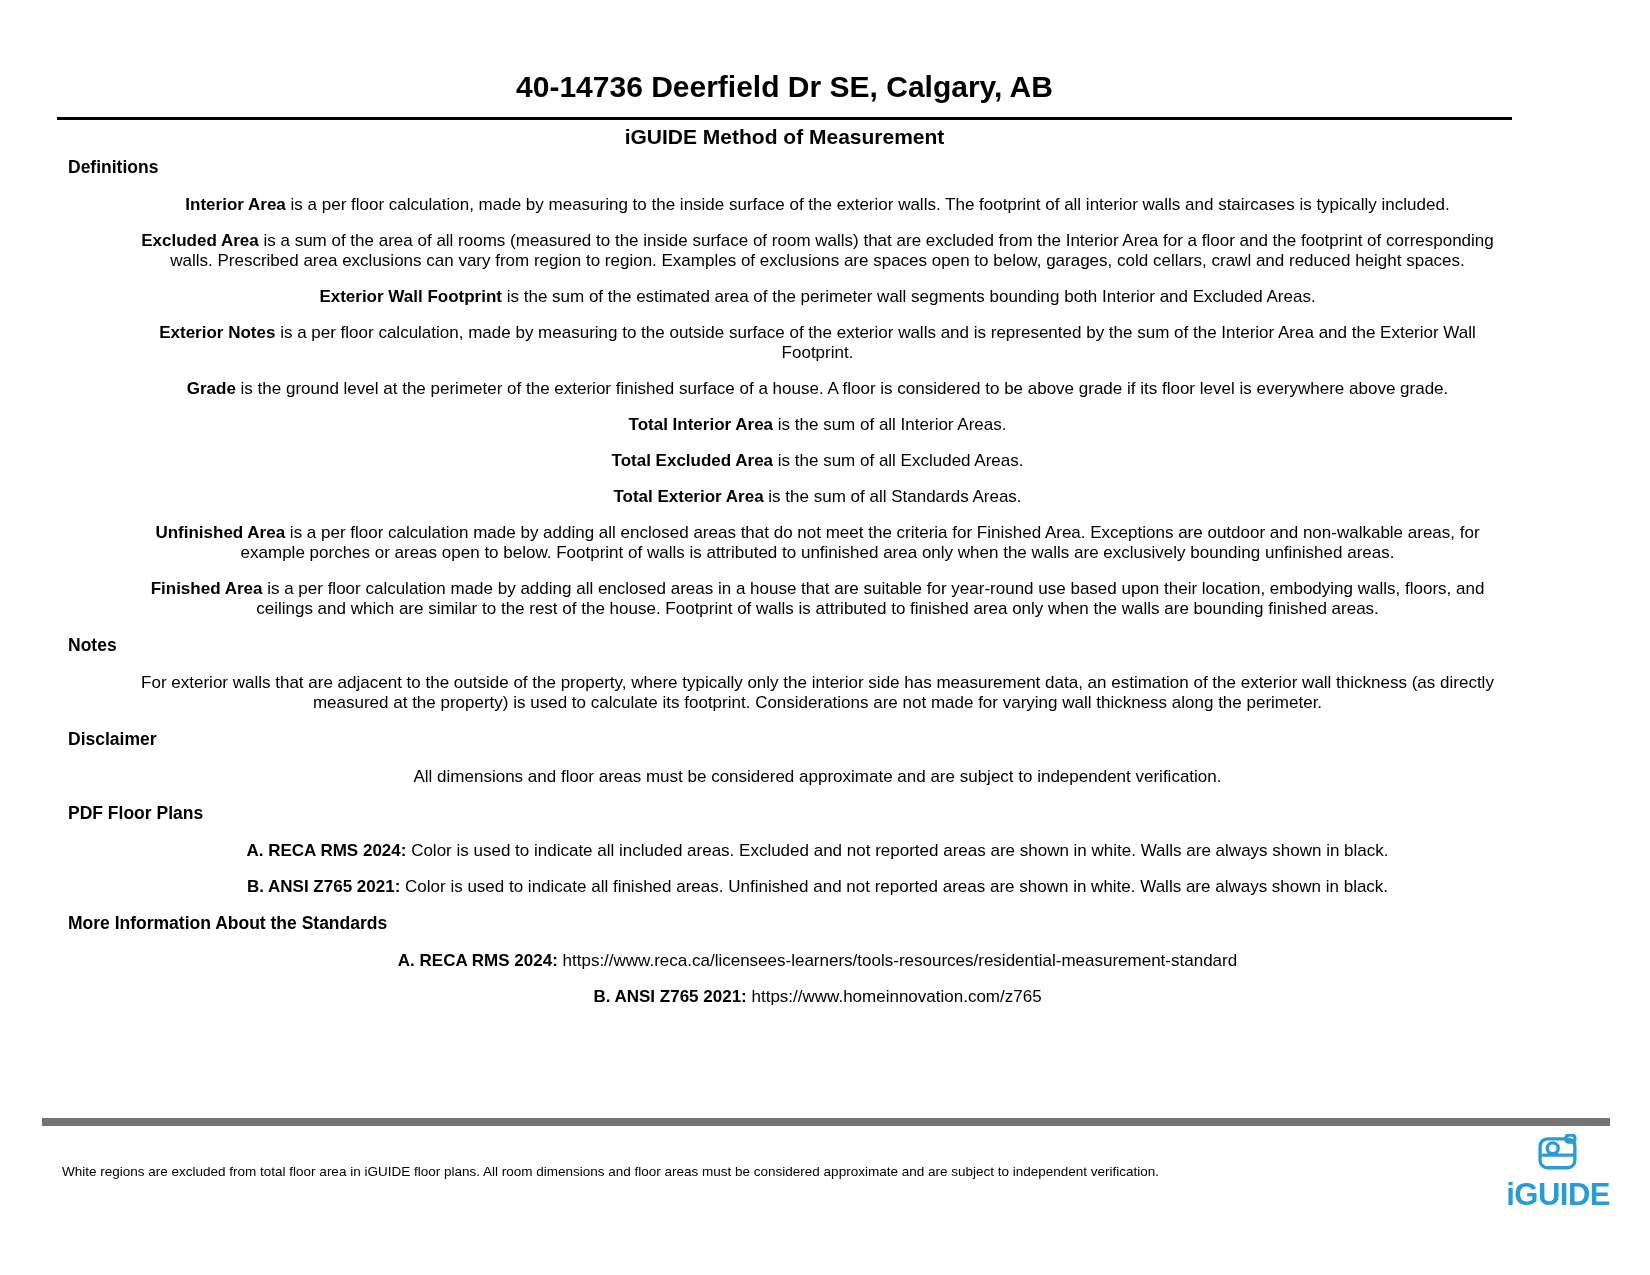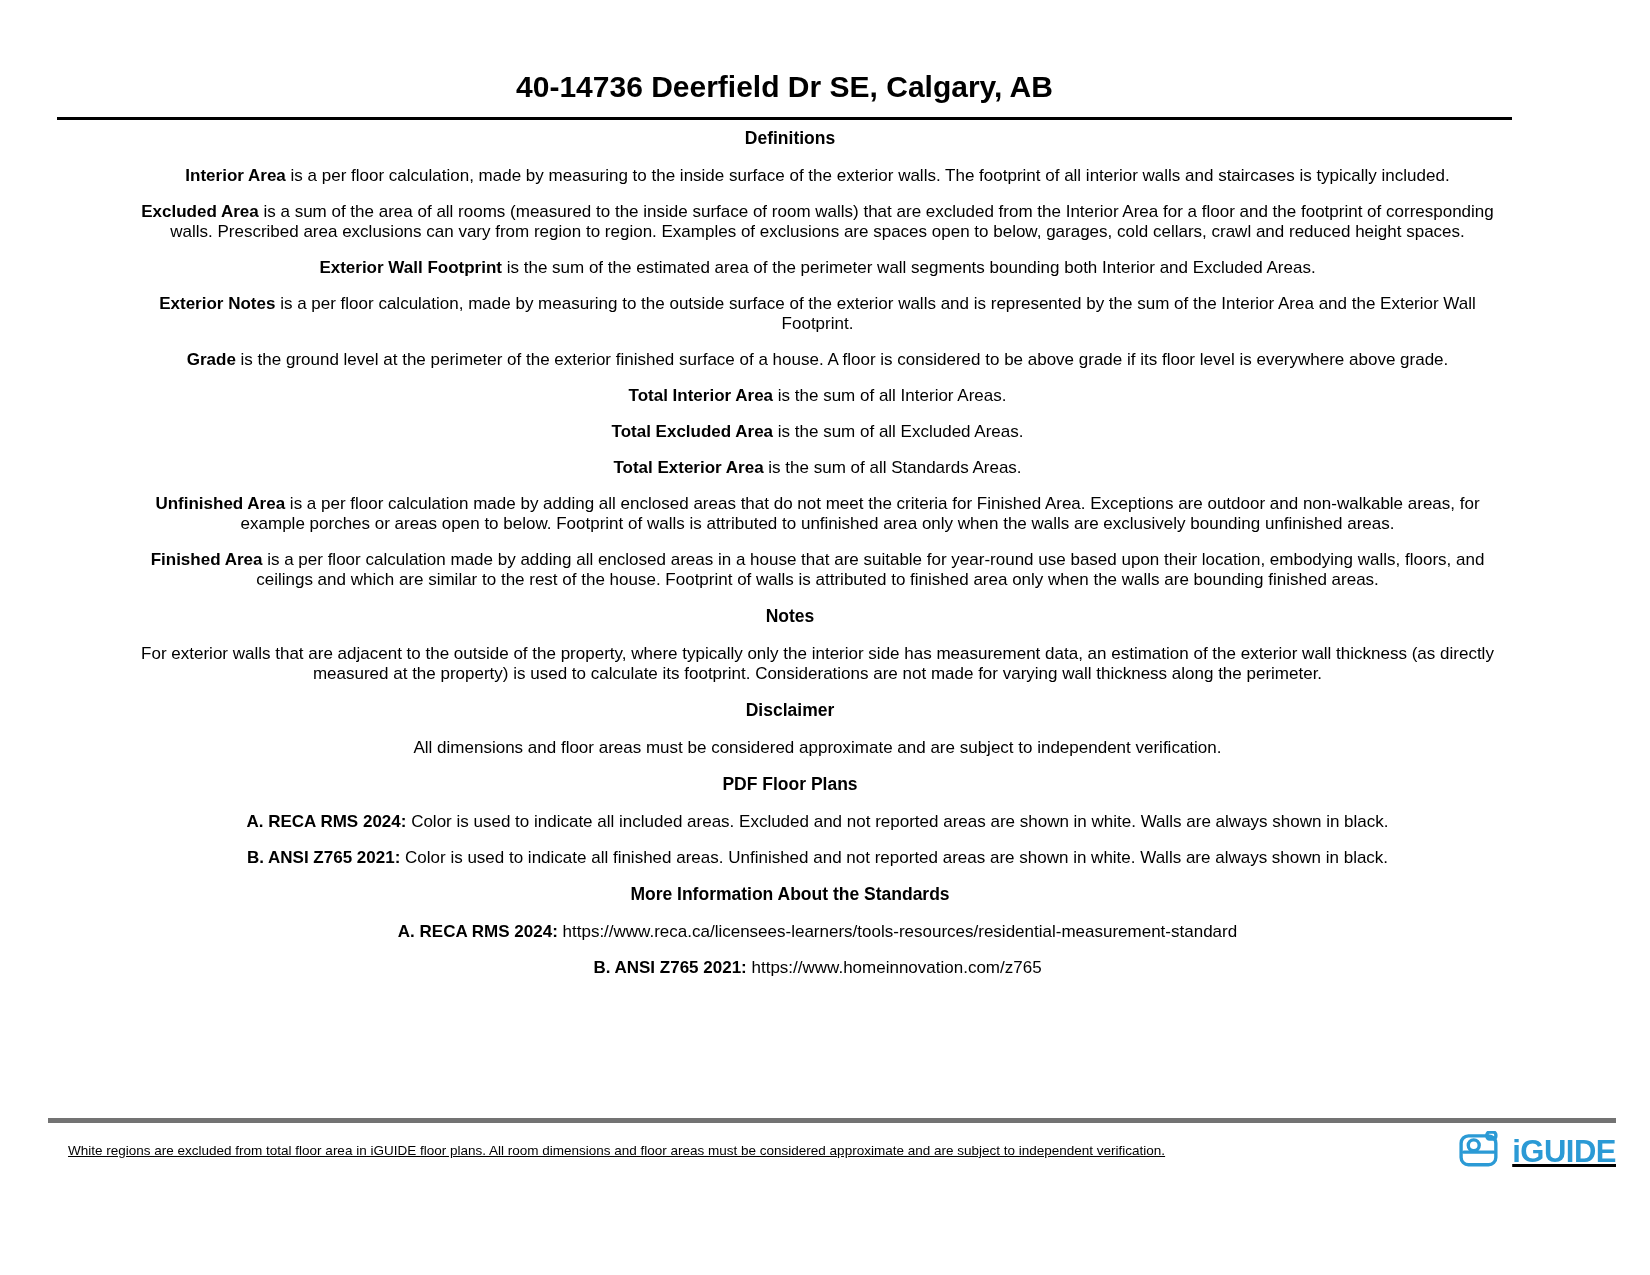--- a/index.html
+++ b/index.html
@@ -15,51 +15,50 @@
     margin:70px 0 12px 0; line-height:1.15;
   }
   .title-rule { border:none; border-top:3px solid #000; margin:0 0 5px 0; }
   .doc-subtitle {
     text-align:center; font-size:21px; font-weight:bold;
     margin:0 0 0 0; line-height:1.15;
   }
   .section-heading {
     font-size:17.5px; font-weight:bold; line-height:21px;
     margin:4px 0 17px 11px;
-    text-align:center;
   }
   .section-heading.first { margin-top:8px; }
   .para {
     font-size:17px; line-height:20px;
     margin:0 0 16px 66px; max-width:1389px;text-align:center;
   }
   .para b { font-weight:bold; }
   .footer {
-    position:absolute; left:48px; top:1118px; width:1568px;
-    border-top:5px solid #737373;
-    text-decoration:underline;
+    position:absolute; left:42px; top:1118px; width:1568px;
+    border-top:8px solid #737373;
   }
   .footer-row {
     display:flex; justify-content:space-between; align-items:center;
     padding-top:8px;
   }
   .footer-note { font-size:13.5px; padding-left:20px; line-height:1.2; }
-  .logo { display:flex; align-items:center; gap:13px; }
+  .logo { display:flex; align-items:center; gap:5px;flex-direction:column; }
   .logo-text {
     color:#2B9AD5; font-size:31px; font-weight:bold;
     letter-spacing:-0.5px; line-height:1;
   }
 </style>
 </head>
 <body>
 
 <div class="content">
 
   <h1 class="doc-title">40-14736 Deerfield Dr SE, Calgary, AB</h1>
   <hr class="title-rule">
+  <h2 class="doc-subtitle">iGUIDE Method of Measurement</h2>
 
   <h3 class="section-heading first">Definitions</h3>
 
   <p class="para">
     <b>Interior Area</b>
     <span>is a per floor calculation, made by measuring to the inside surface of the exterior walls. The footprint of all interior walls and staircases is typically included.</span>
   </p>
   <p class="para">
     <b>Excluded Area</b>
     <span>is a sum of the area of all rooms (measured to the inside surface of room walls) that are excluded from the Interior Area for a floor and the footprint of corresponding walls. Prescribed area exclusions can vary from region to region. Examples of exclusions are spaces open to below, garages, cold cellars, crawl and reduced height spaces.</span>

